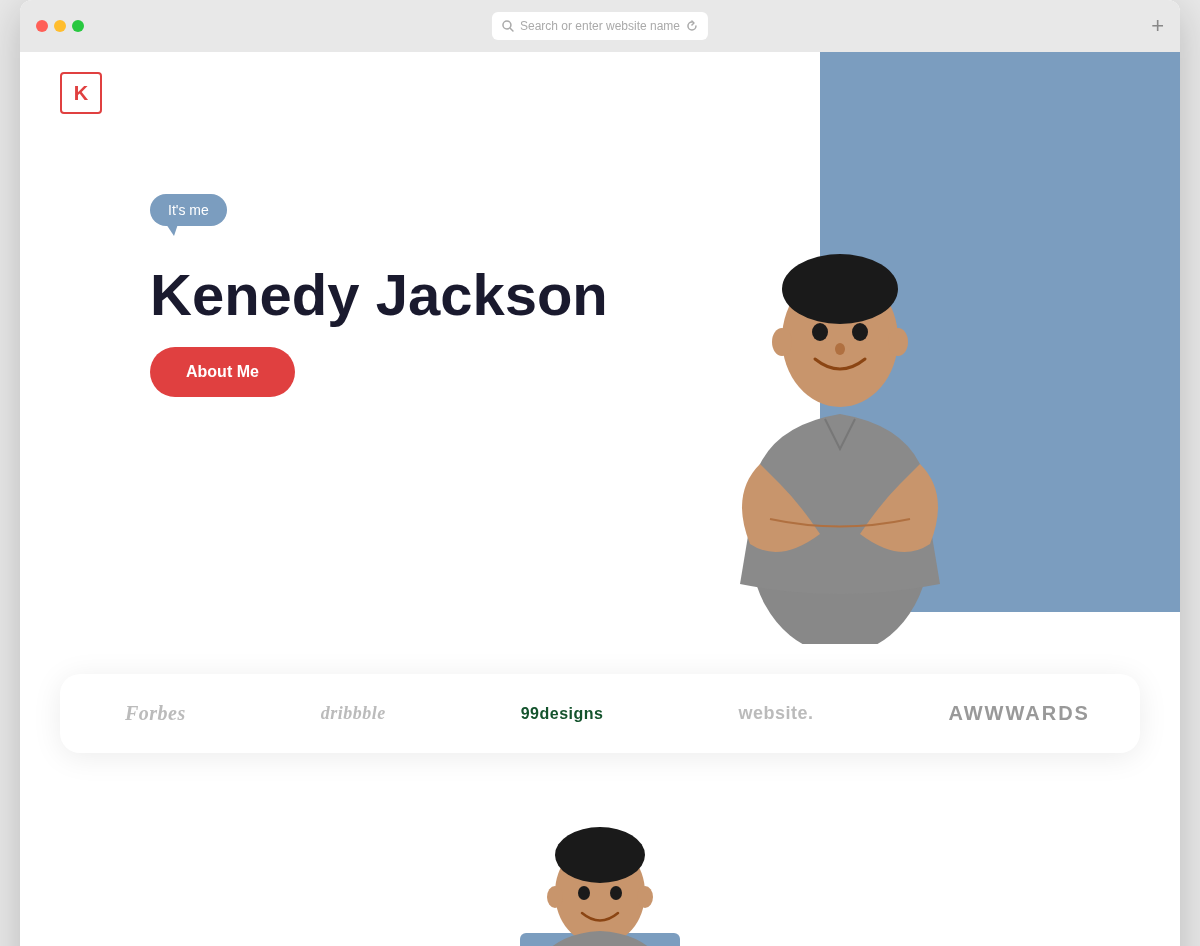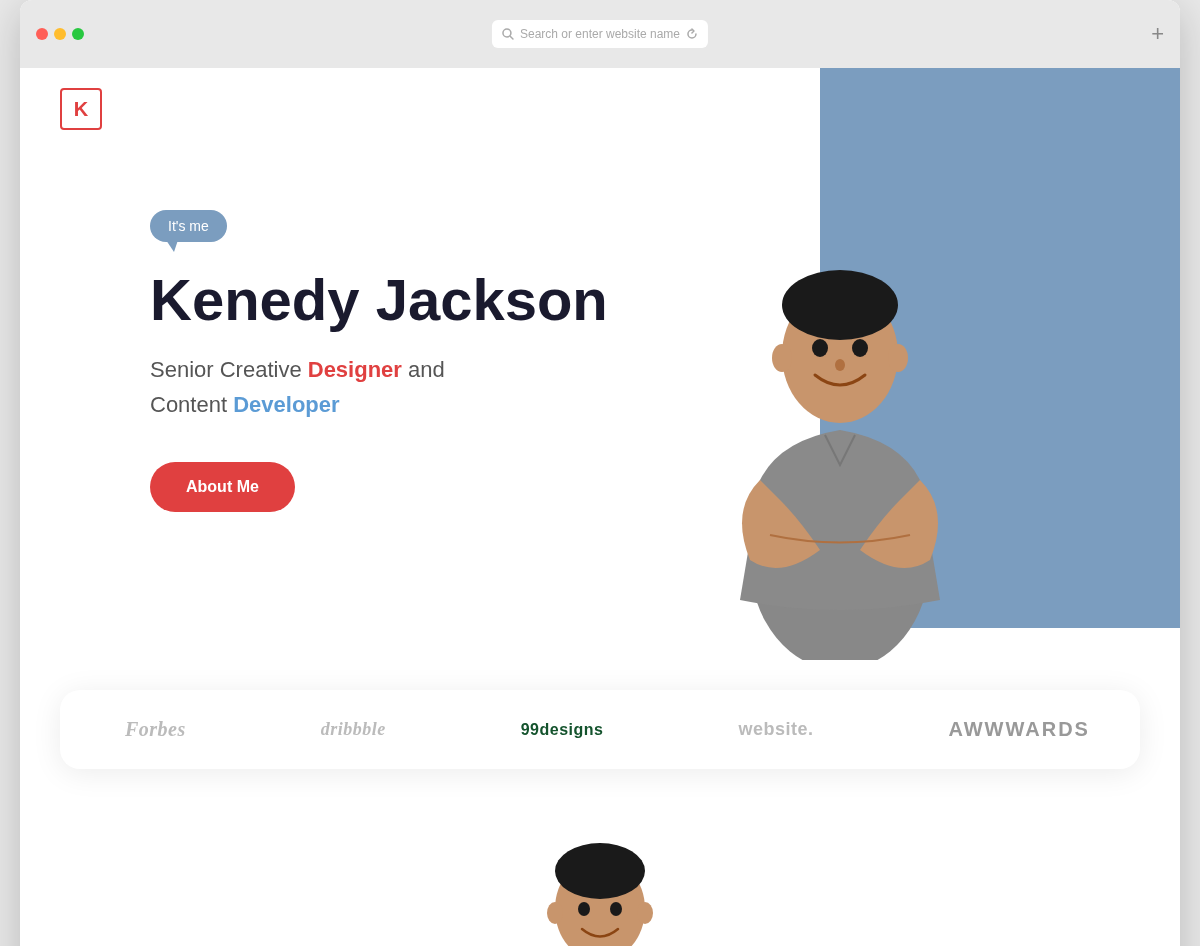--- a/index.html
+++ b/index.html
@@ -15,21 +15,21 @@
       width: 1160px;
       min-height: 906px;
       background: #fff;
       border-radius: 12px;
       overflow: hidden;
       box-shadow: 0 10px 40px rgba(0,0,0,0.2);
     }
     
     .browser-chrome {
       background: #e8e8e8;
-      height: 68px;
+      height: 52px;
       display: flex;
       align-items: center;
       padding: 0 16px;
       gap: 8px;
       position: relative;
     }
     .traffic-lights {
       display: flex;
       gap: 6px;
       align-items: center;
@@ -136,21 +136,21 @@
     }
     
     .speech-bubble {
       display: inline-block;
       background: #7b9dbf;
       color: #fff;
       padding: 8px 18px;
       border-radius: 20px;
       font-size: 14px;
       font-weight: 500;
-      margin-bottom: 26px;
+      margin-bottom: 37px;
       position: relative;
     }
     .speech-bubble::after {
       content: '';
       position: absolute;
       bottom: -10px;
       left: 16px;
       width: 0;
       height: 0;
       border-left: 8px solid transparent;
@@ -264,24 +264,20 @@
 
     <div class="blue-bg"></div>
 
     <nav class="navbar">
       <div class="logo-box">K</div>
     </nav>
 
     <section class="hero">
       <div class="speech-bubble">It's me</div>
       <h1 class="hero-name">Kenedy Jackson</h1>
-      <p class="hero-subtitle">
-        <span>Senior Creative </span><span class="designer">Designer</span><span> and</span><br>
-        <span>Content </span><span class="developer">Developer</span>
-      </p>
       <button class="hire-btn">About Me</button>
 
       
       <div class="person-area">
         <svg class="person-svg" viewBox="0 0 320 480" xmlns="http://www.w3.org/2000/svg">
 
           <ellipse cx="160" cy="380" rx="90" ry="110" fill="#888888"></ellipse>
 
           <path d="M80 300 Q100 260 160 250 Q220 260 240 300 L260 420 Q160 440 60 420 Z" fill="#8a8a8a"></path>
 

